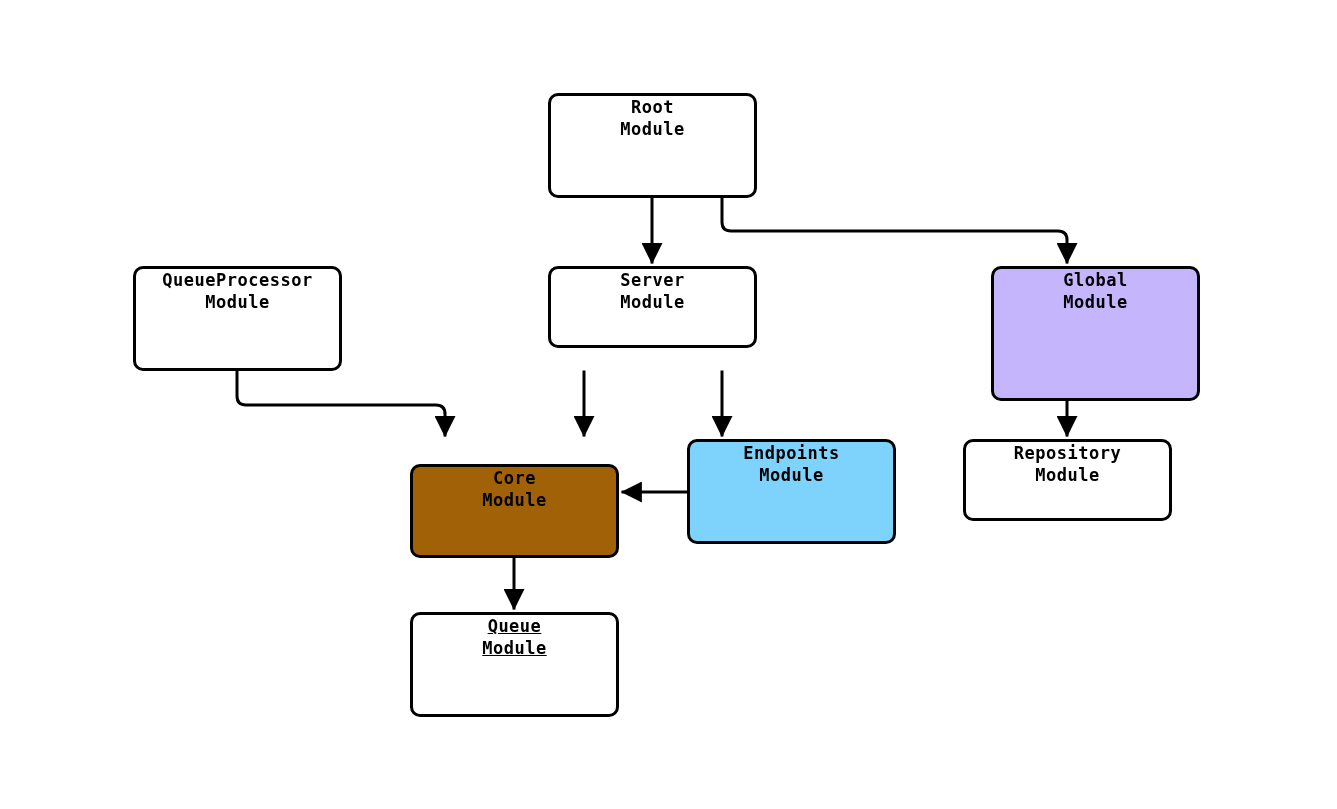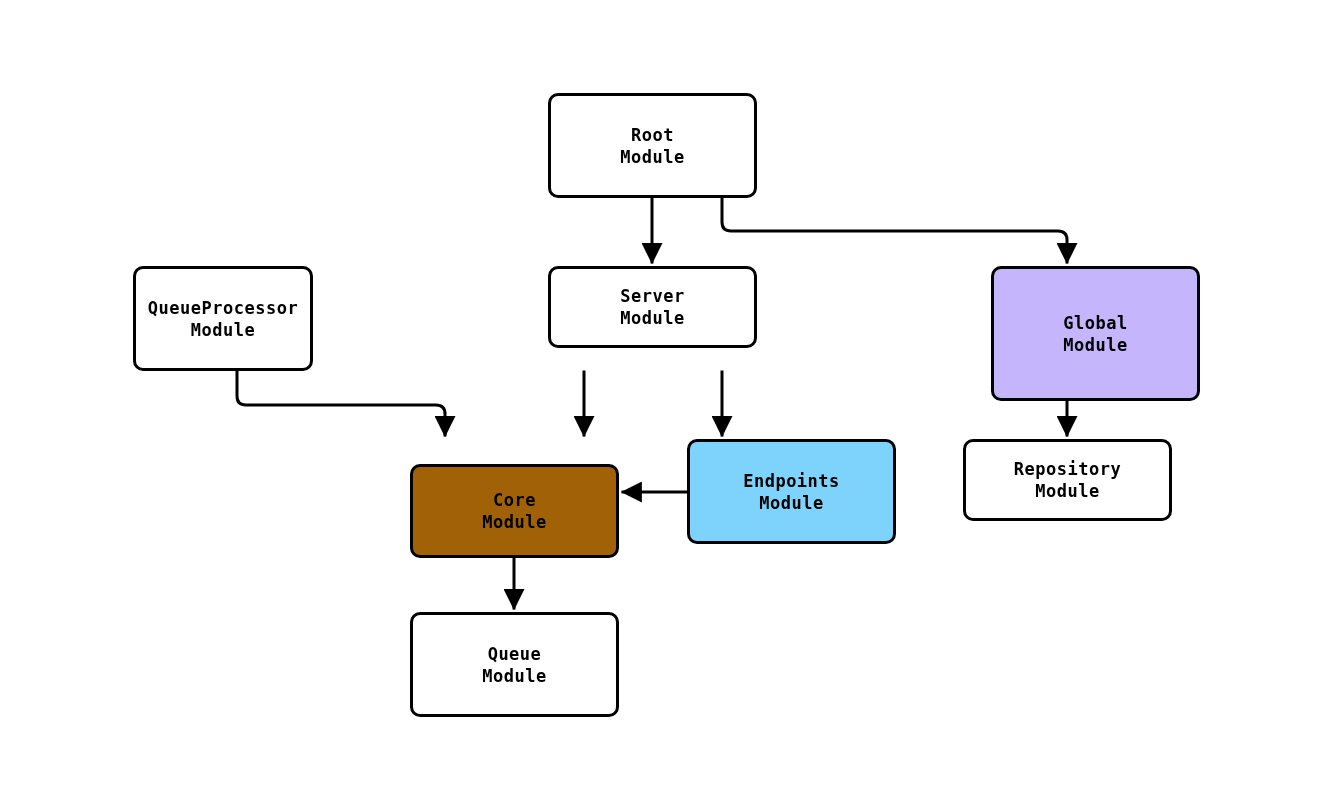--- a/index.html
+++ b/index.html
@@ -28,21 +28,21 @@
     stroke-width: 3;
     stroke-linecap: square;
   }
   .node {
     position: absolute;
     box-sizing: border-box;
     background: #ffffff;
     border: 3px solid #000000;
     border-radius: 10px;
     display: flex;
-    align-items: center;
+    align-items: flex-start;
     justify-content: center;
     text-align: center;
   }
   .node-label {
     white-space: pre-line;
     font-weight: bold;
     font-size: 17px;
     line-height: 22px;
     color: #000000;
     letter-spacing: 0.5px;
@@ -77,38 +77,38 @@
   <div class="node" style="left: 548px; top: 266px; width: 209px; height: 82px; border-color: rgb(0, 0, 0); background: rgb(255, 255, 255);">
     <span class="node-label">Server
 Module</span>
   </div>
 
   <div class="node" style="left: 963px; top: 266px; width: 209px; height: 135px; border-color: rgb(0, 0, 0); background: #c4b5fd; margin-left: 28px;">
     <span class="node-label">Global
 Module</span>
   </div>
 
-  <div class="node" style="left: 133px; top: 266px; width: 180px; height: 105px; border-color: rgb(0, 0, 0); background: rgb(255, 255, 255);">
+  <div class="node" style="left: 133px; top: 266px; width: 209px; height: 105px; border-color: rgb(0, 0, 0); background: rgb(255, 255, 255);">
     <span class="node-label">QueueProcessor
 Module</span>
   </div>
 
   <div class="node" style="left: 410px; top: 439px; width: 209px; height: 94px; border-color: rgb(0, 0, 0); background: #a16207; margin-top: 25px;">
     <span class="node-label">Core
 Module</span>
   </div>
 
   <div class="node" style="left: 687px; top: 439px; width: 209px; height: 105px; border-color: rgb(0, 0, 0); background: #7dd3fc;">
     <span class="node-label">Endpoints
 Module</span>
   </div>
 
   <div class="node" style="left: 963px; top: 439px; width: 209px; height: 82px; border-color: rgb(0, 0, 0); background: rgb(255, 255, 255);">
     <span class="node-label">Repository
 Module</span>
   </div>
 
-  <div class="node" style="left: 410px; top: 612px; width: 209px; height: 105px; border-color: rgb(0, 0, 0); background: rgb(255, 255, 255);">
+  <div class="node" style="left: 410px; top: 612px; width: 209px; height: 105px; border-color: rgb(0, 0, 0); background: rgb(255, 255, 255); text-decoration: underline;">
     <span class="node-label">Queue
 Module</span>
   </div>
 
 </div>
 
 </body></html>

